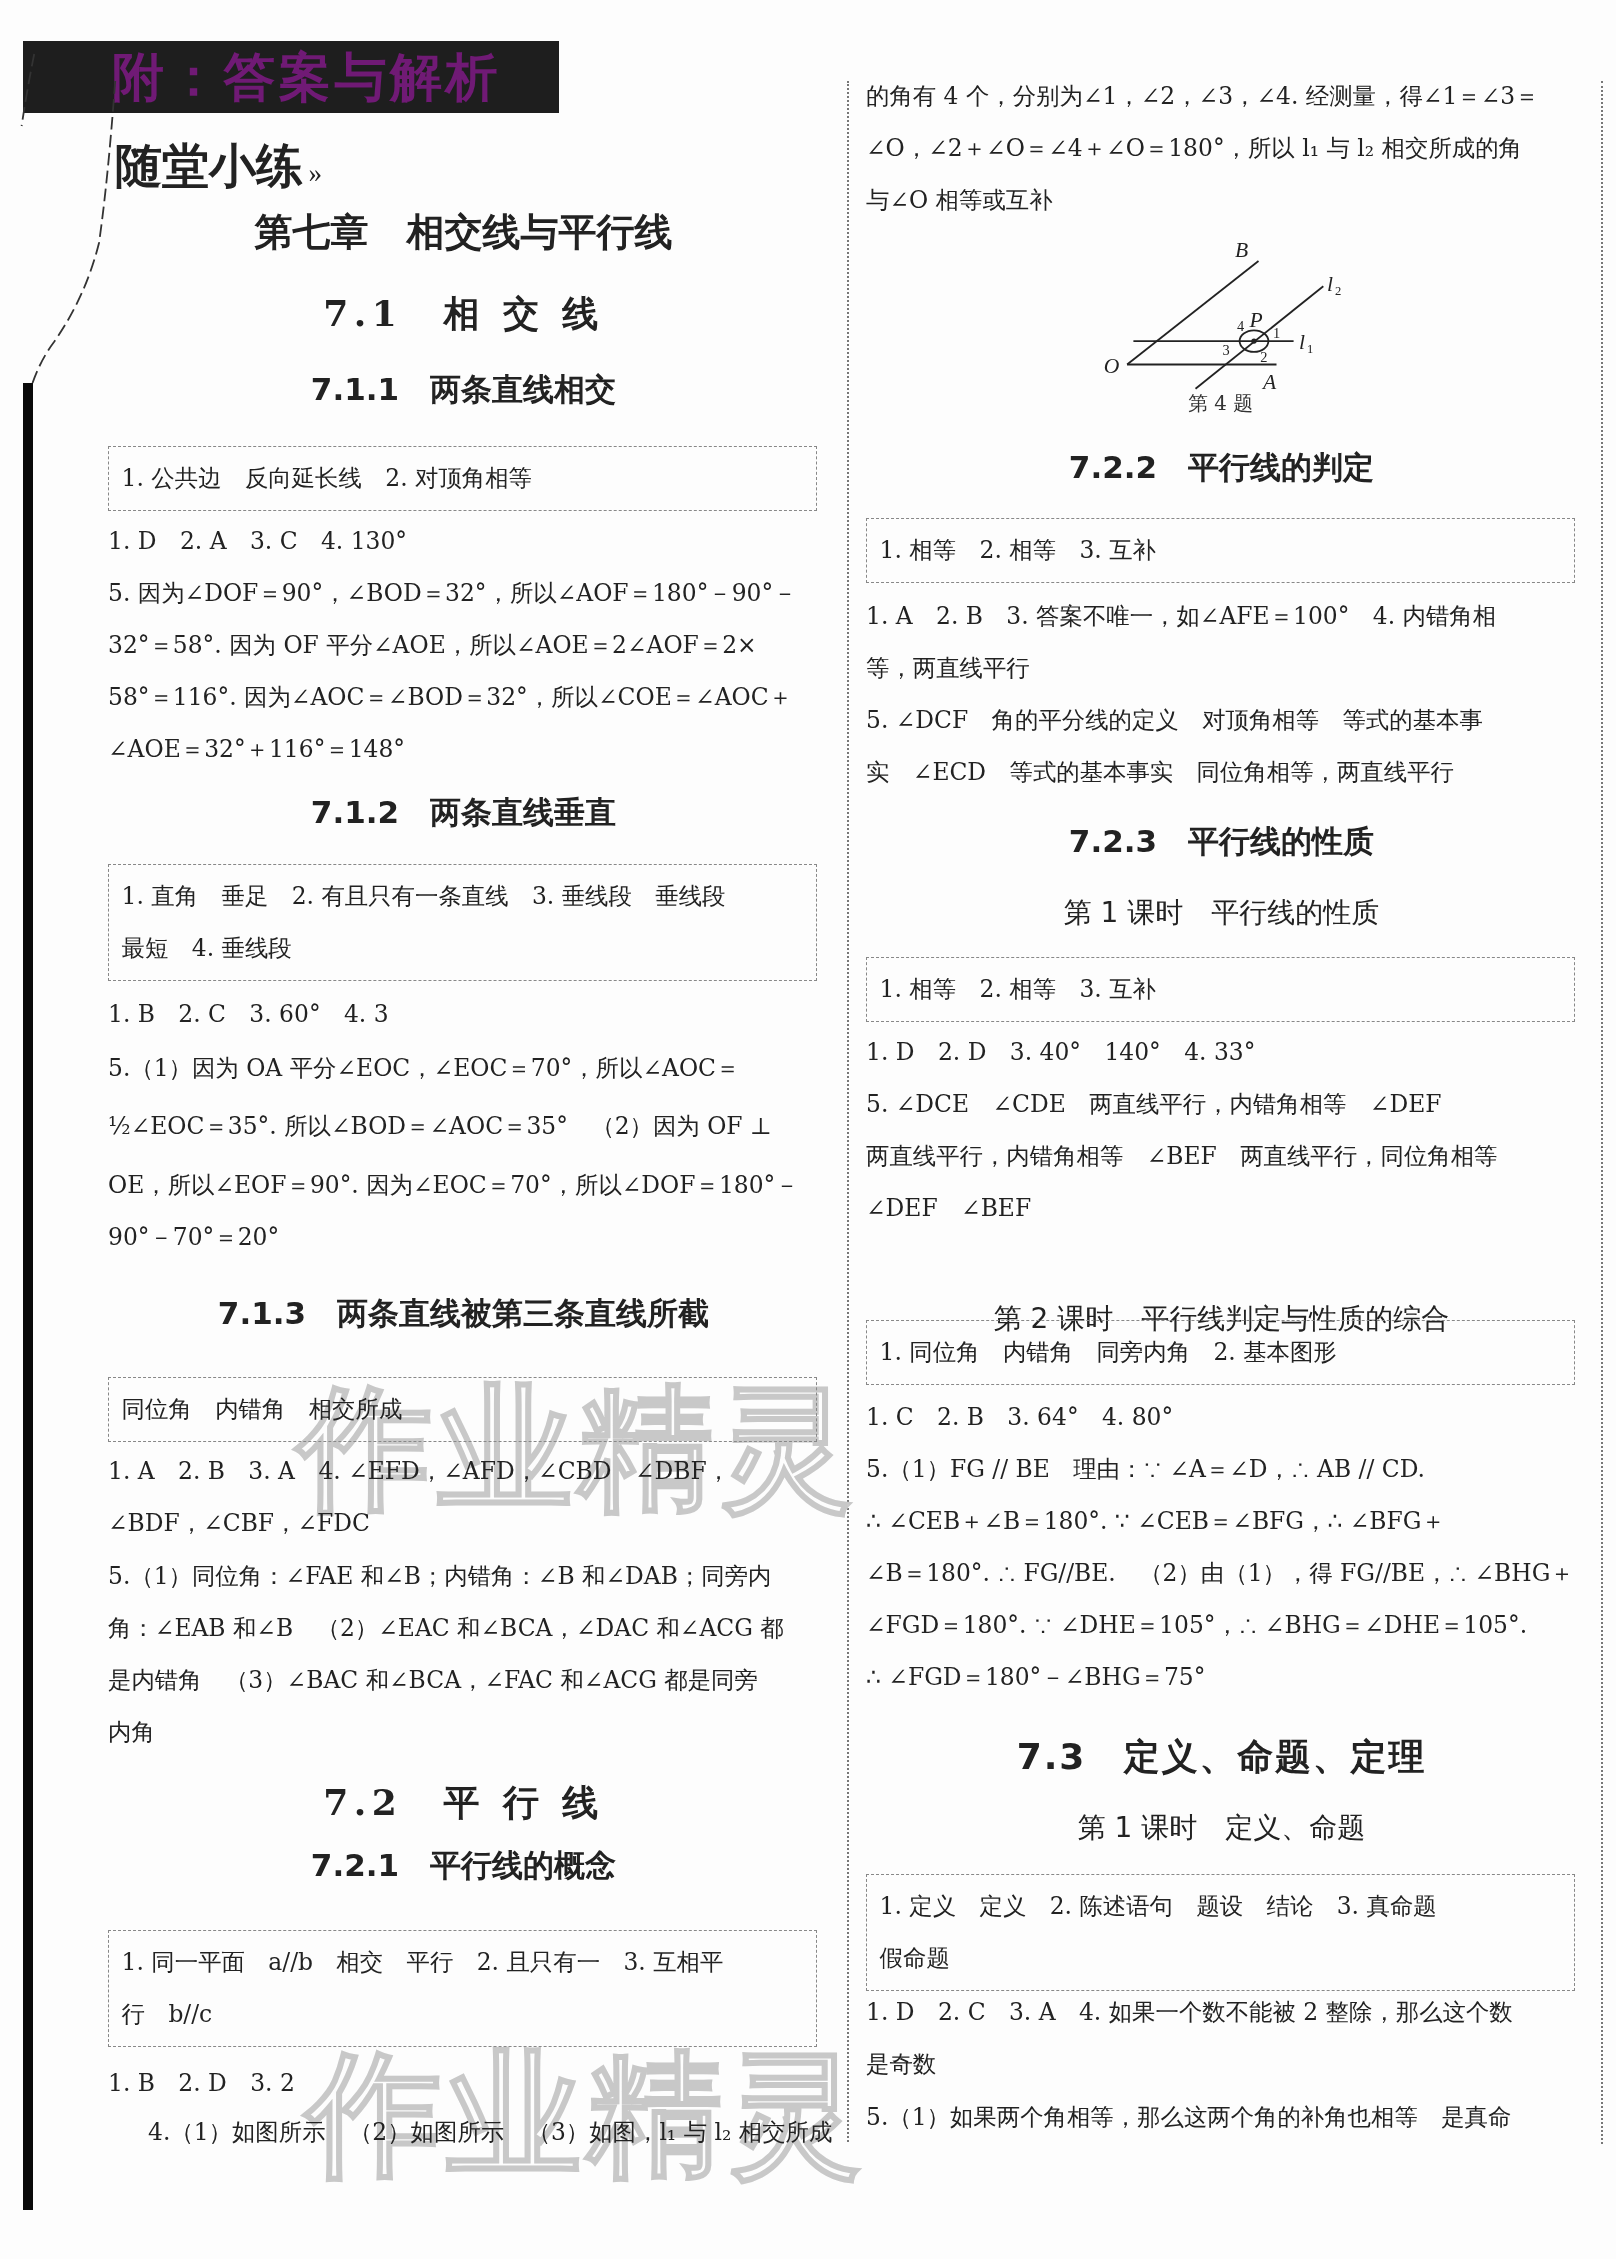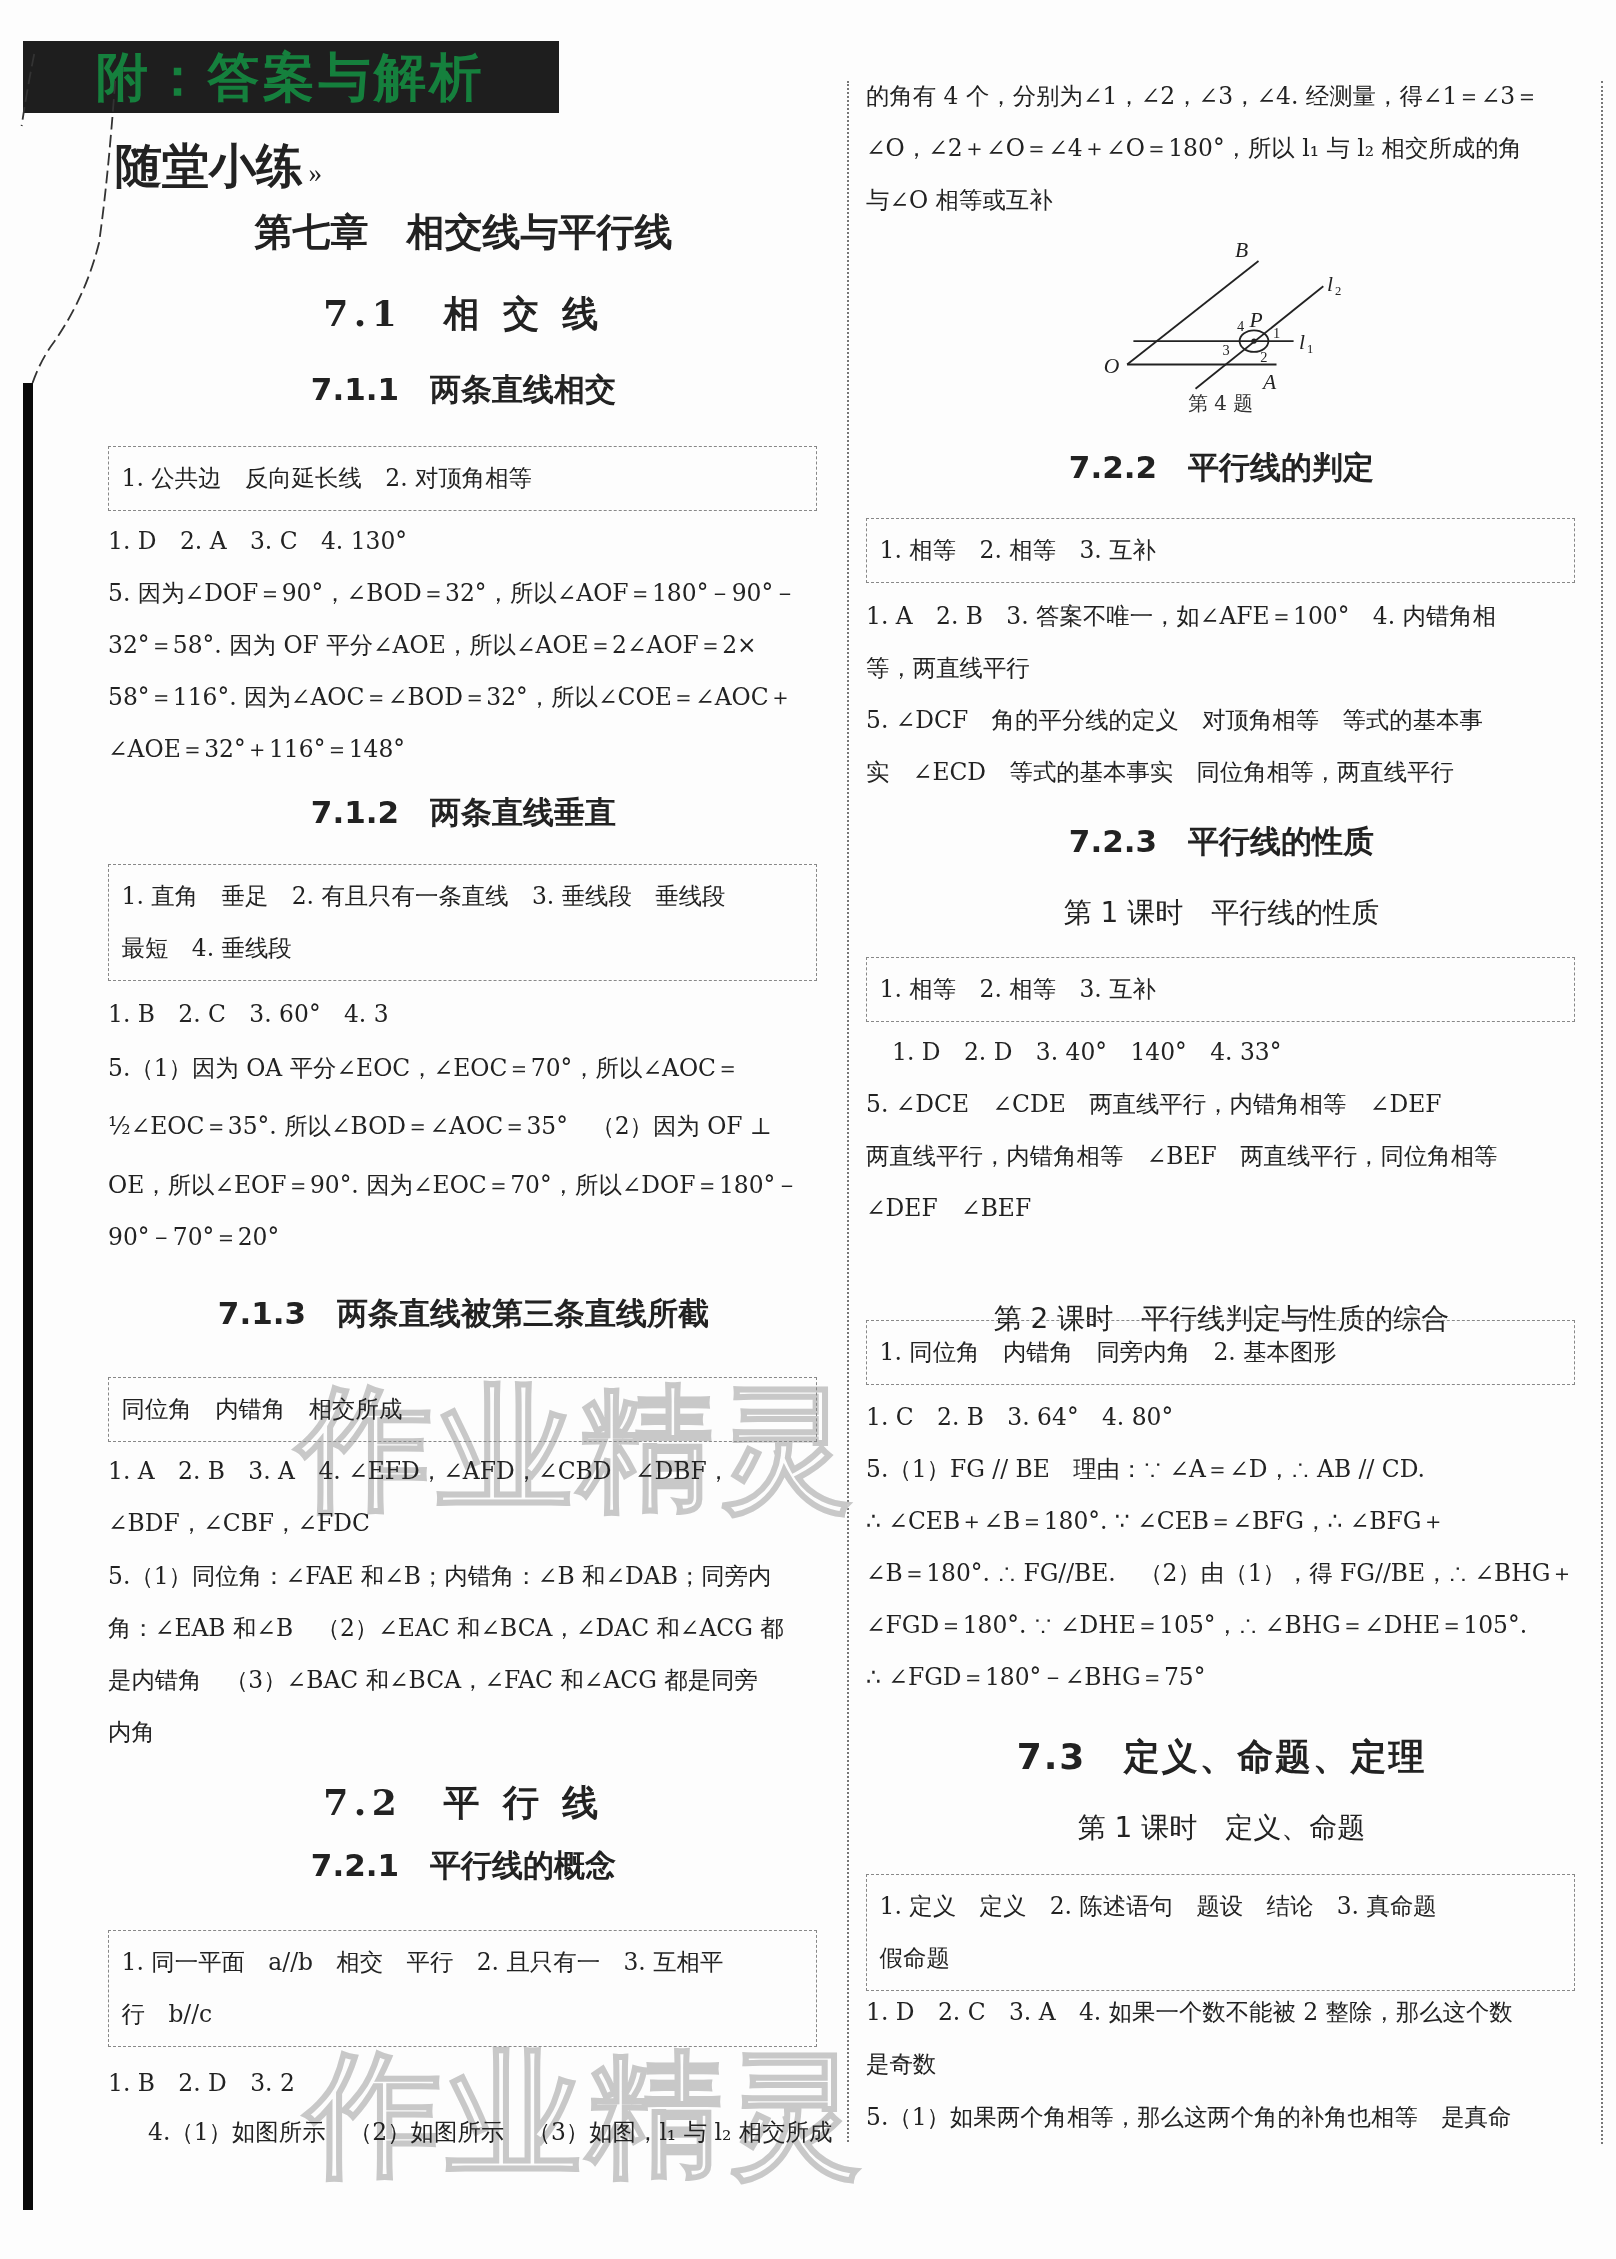--- a/index.html
+++ b/index.html
@@ -1,20 +1,20 @@
 <!DOCTYPE html>
 <html style="font-size:14.4px"><head>
 <meta charset="utf-8">
 <style>
   html,body{margin:0;padding:0;}
   body{width:1617px;height:2259px;background:#fdfdfd;position:relative;overflow:hidden;
        font-family:"DejaVu Serif","Liberation Serif",serif;color:#222;}
   .abs{position:absolute;}
   .header-bar{left:22.5px;top:41px;width:536px;height:72px;background:#1e1e1e;}
-  .header-title{left:96px;top:45px;font-size:52px;color:#15803d;font-weight:bold;letter-spacing:3.6px;
+  .header-title{left:112px;top:45px;font-size:52px;color:#701a75;font-weight:bold;letter-spacing:3.6px;
        font-family:"DejaVu Serif",serif;line-height:63px;}
   .left-strip{left:22.5px;top:383px;width:10.8px;height:1827px;background:#0a0a0a;}
   .tear{left:0;top:0;}
   .practice-title{left:115px;top:135px;font-size:47px;font-weight:bold;font-family:Liberation Serif, serif;}
   .practice-title .chev{font-size:27px;font-weight:normal;margin-left:5.4px;}
   .col{position:absolute;}
   .col-left{left:108px;width:711px;}
   .col-right{left:866px;width:711px;}
   .h-chapter{font-family:"DejaVu Sans",sans-serif;font-weight:bold;font-size:38px;text-align:center;}
   .h-sec{font-family:"DejaVu Serif",serif;font-weight:bold;font-size:36px;text-align:center;letter-spacing:5.4px;}
@@ -152,21 +152,21 @@
   <div class="abs" style="top:694px;width:711px;">
     <div class="line">5. ∠DCF　角的平分线的定义　对顶角相等　等式的基本事</div>
     <div class="line">实　∠ECD　等式的基本事实　同位角相等，两直线平行</div>
   </div>
 
   <div class="abs h-sub" style="top:821px;width:711px;">7.2.3　平行线的性质</div>
   <div class="abs h-lesson" style="top:894px;width:711px;">第 1 课时　平行线的性质</div>
   <div class="abs box" style="top:957px;width:682px;">
     <div>1. 相等　2. 相等　3. 互补</div>
   </div>
-  <div class="abs line" style="top:1026px;margin-left:26px;">1. D　2. D　3. 40°　140°　4. 33°</div>
+  <div class="abs line" style="top:1026px;">1. D　2. D　3. 40°　140°　4. 33°</div>
   <div class="abs" style="top:1078px;width:711px;">
     <div class="line">5. ∠DCE　∠CDE　两直线平行，内错角相等　∠DEF</div>
     <div class="line">两直线平行，内错角相等　∠BEF　两直线平行，同位角相等</div>
     <div class="line">∠DEF　∠BEF</div>
   </div>
 
   <div class="abs h-lesson" style="top:1256px;width:711px;margin-top:44px;">第 2 课时　平行线判定与性质的综合</div>
   <div class="abs box" style="top:1320px;width:682px;">
     <div>1. 同位角　内错角　同旁内角　2. 基本图形</div>
   </div>

